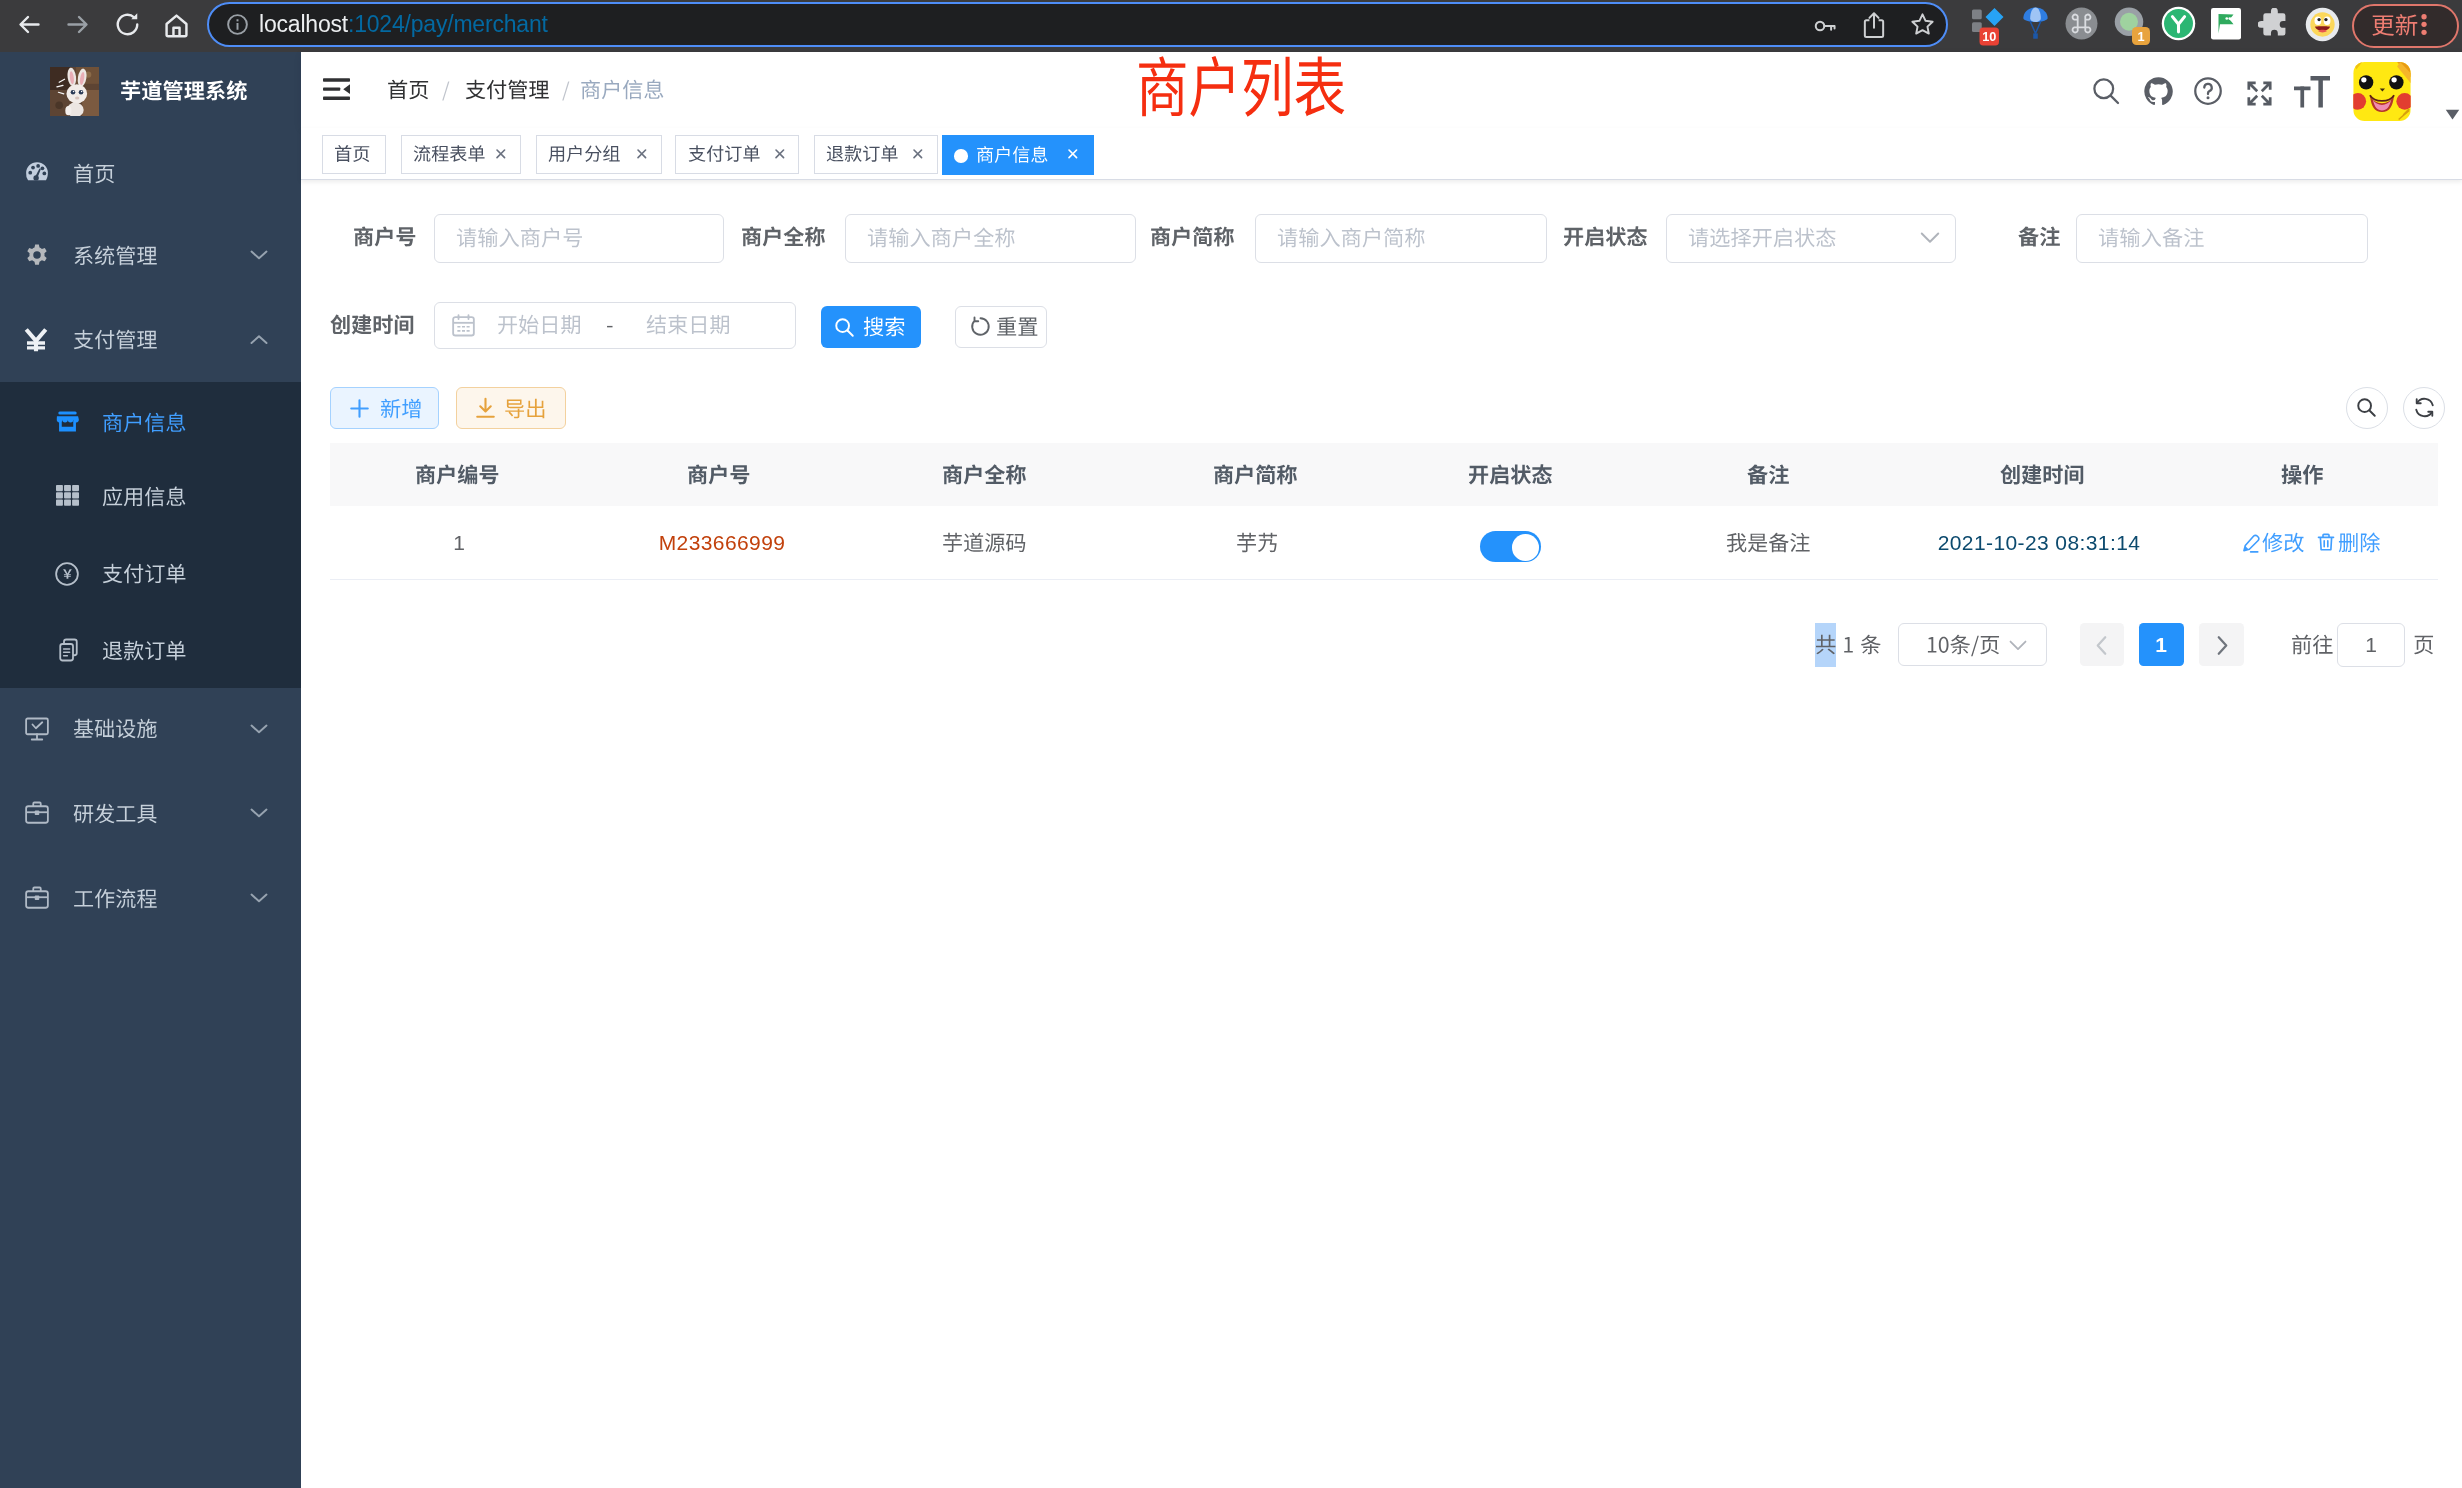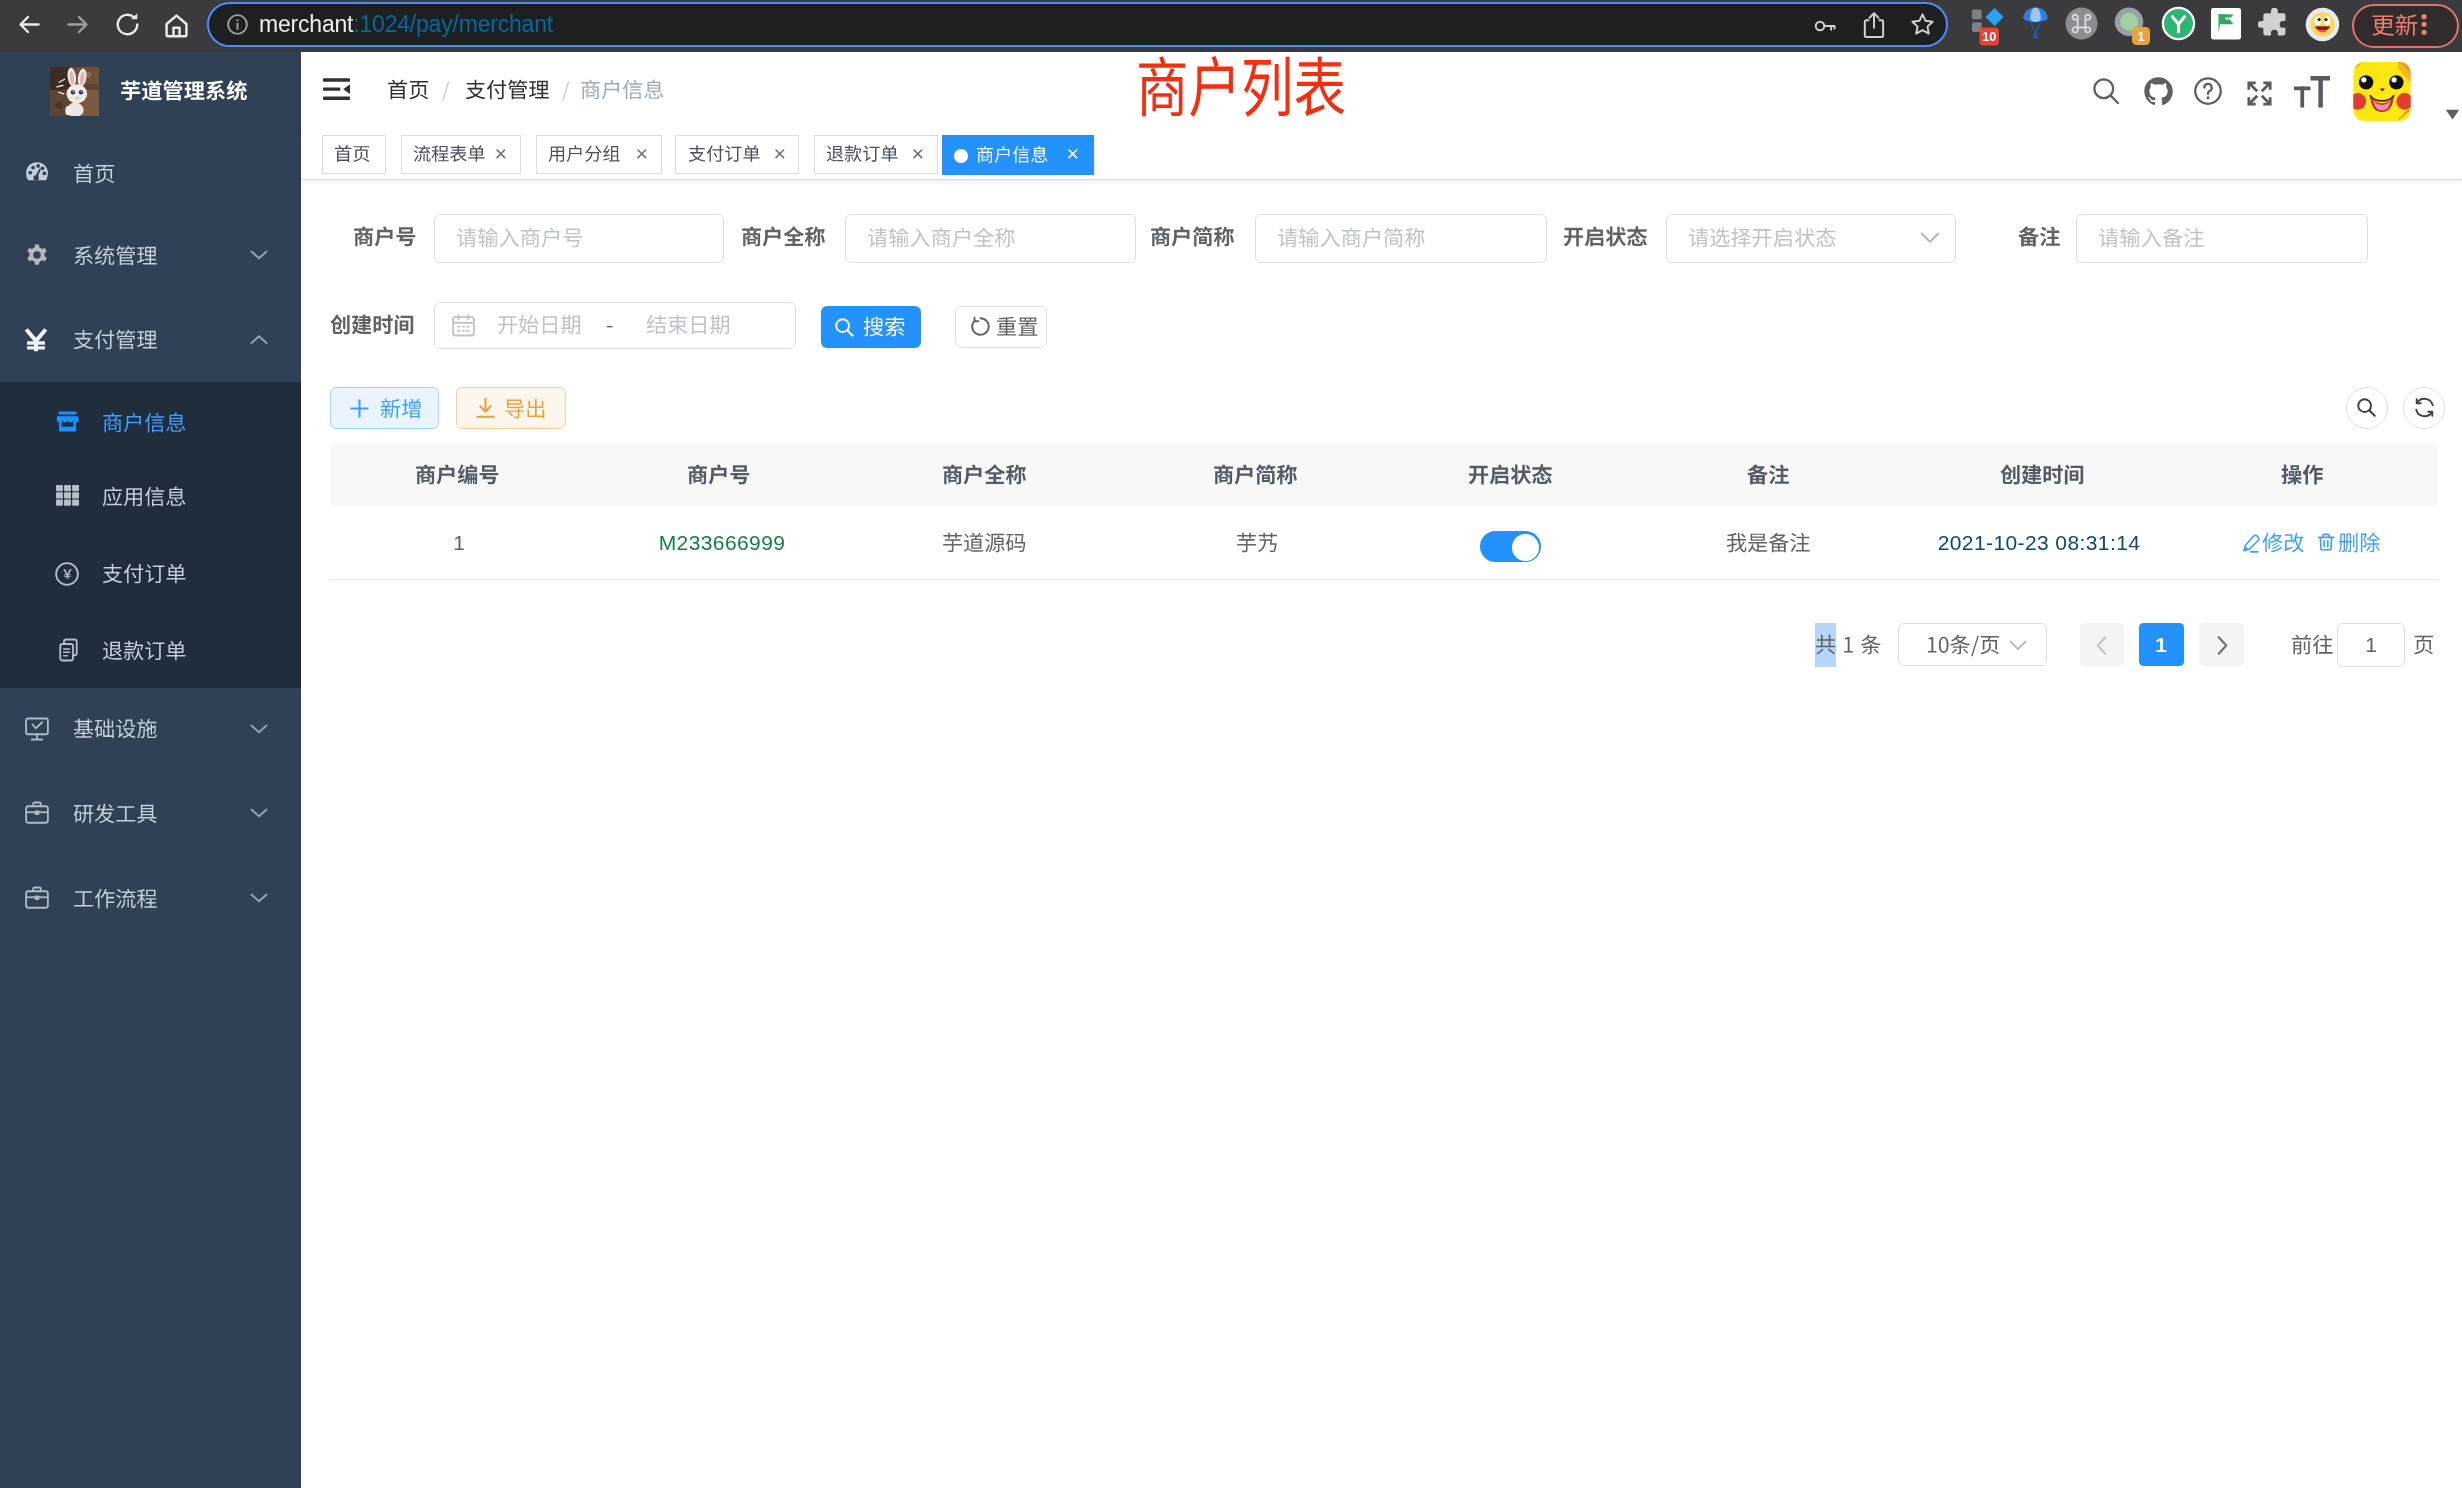--- a/index.html
+++ b/index.html
@@ -18,21 +18,21 @@
 <svg style="position:absolute;left:162px;top:10.6px;" width="29" height="29" viewBox="0 0 38 38">
     <path d="M6 17 19 6l13 11v14a2 2 0 0 1-2 2H8a2 2 0 0 1-2-2z M15 33V22h8v11" stroke="#e8eaed" stroke-width="3.2" fill="none" stroke-linejoin="round"></path>
   </svg>
 <div class="abs" style="left:207px;top:1.5px;width:1741px;height:45px;border-radius:23px;border:2.3px solid #4e8df7;background:#1e1f21"></div>
 <svg style="position:absolute;left:227px;top:14.4px;" width="21" height="21" viewBox="0 0 28 28">
     <circle cx="14" cy="14" r="12.5" stroke="#9aa0a6" stroke-width="2.6" fill="none"></circle>
     <rect x="12.7" y="12" width="2.6" height="9" fill="#9aa0a6"></rect>
     <rect x="12.7" y="7" width="2.6" height="2.8" fill="#9aa0a6"></rect>
   </svg>
 <div class="abs" style="left:259px;top:0;height:49px;display:flex;align-items:center;font-size:23px;letter-spacing:-0.2px">
-    <span style="color:#eceef0">merchant</span>
+    <span style="color:#eceef0">localhost</span>
     <span style="color:#0369a1">:1024/pay/merchant</span>
   </div>
 <svg style="position:absolute;left:1812px;top:13px;" width="26" height="26" viewBox="0 0 34 34">
     <path d="M21 13a6.5 6.5 0 1 0-6.3 8.1L16 20h3v-3h3v-3z" fill="none"></path>
     <circle cx="10.5" cy="17" r="5.6" stroke="#ced0d2" stroke-width="2.6" fill="none"></circle>
     <path d="M16 17h13M25 17v5M29.5 17v3.4" stroke="#ced0d2" stroke-width="2.6" fill="none" stroke-linecap="round"></path>
   </svg>
 <svg style="position:absolute;left:1861px;top:10.6px;" width="26" height="29" viewBox="0 0 34 38">
     <path d="M11 12H7a2 2 0 0 0-2 2v18a2 2 0 0 0 2 2h20a2 2 0 0 0 2-2V14a2 2 0 0 0-2-2h-4" stroke="#ced0d2" stroke-width="2.6" fill="none"></path>
     <path d="M17 22V4M11 9l6-6 6 6" stroke="#ced0d2" stroke-width="2.6" fill="none" stroke-linecap="round" stroke-linejoin="round"></path>
@@ -477,21 +477,21 @@
     <path d="M17.9 -18.6C16.8 -17.6 15.4 -16.8 13.8 -16C12.1 -16.7 10.7 -17.6 9.5 -18.5L9.7 -18.6ZM10.1 -23.9C8.6 -21.6 5.8 -19 1.7 -17.3C2.4 -16.7 3.4 -15.6 3.9 -14.8C5 -15.4 6.1 -16 7.1 -16.7C8 -15.9 9 -15.2 10.1 -14.5C7.1 -13.6 3.8 -12.9 0.5 -12.6C1 -11.8 1.7 -10.4 1.9 -9.5L4.1 -9.8V2.5H7.6V1.7H19.9V2.5H23.5V-9.9H4.9C8.1 -10.6 11.1 -11.4 13.9 -12.6C17.4 -11.2 21.4 -10.3 25.6 -9.8C26 -10.7 26.9 -12.2 27.6 -12.9C24.1 -13.2 20.7 -13.8 17.7 -14.6C20 -16.2 22 -18.1 23.4 -20.4L21.2 -21.7L20.6 -21.5H12.4C12.9 -22.1 13.3 -22.6 13.7 -23.2ZM7.6 -2.9H12.2V-1.1H7.6ZM7.6 -5.5V-7.1H12.2V-5.5ZM19.9 -2.9V-1.1H15.6V-2.9ZM19.9 -5.5H15.6V-7.1H19.9Z M30.5 -21C32.3 -20.1 34.6 -18.8 35.8 -17.9L37.7 -20.6C36.5 -21.5 34.1 -22.7 32.4 -23.5ZM29 -13.2C30.7 -12.3 33.1 -11 34.2 -10.1L36.1 -12.9C34.9 -13.8 32.5 -15 30.8 -15.7ZM29.7 0 32.6 2.3C34.2 -0.4 36 -3.6 37.5 -6.6L35.1 -8.8C33.4 -5.6 31.2 -2.1 29.7 0ZM43.3 -22.9C44.1 -21.5 44.9 -19.8 45.2 -18.6H37.8V-15.4H44.5V-10.4H38.9V-7.2H44.5V-1.5H36.9V1.7H55.2V-1.5H48V-7.2H53.4V-10.4H48V-15.4H54.4V-18.6H45.9L48.6 -19.5C48.2 -20.7 47.2 -22.6 46.4 -23.9Z" fill="#525b66"></path>
   </svg>
 <svg style="position:absolute;left:2000px;top:460px;overflow:visible" width="86" height="29" viewBox="0 -29.68 114.0 38.08">
     <path d="M22.7 -23.2V-1.4C22.7 -0.9 22.4 -0.7 21.9 -0.7C21.3 -0.7 19.4 -0.7 17.6 -0.8C18.1 0.1 18.6 1.5 18.8 2.5C21.4 2.5 23.2 2.4 24.4 1.8C25.6 1.3 26 0.5 26 -1.4V-23.2ZM17.3 -20.6V-4.7H20.5V-20.6ZM5.2 -13.6H5.1C6.7 -15.1 8.1 -16.9 9.3 -18.9C10.8 -17.2 12.4 -15.2 13.6 -13.6ZM8.3 -23.9C6.8 -20.3 3.9 -16.5 0.5 -14.2C1.2 -13.6 2.4 -12.4 2.9 -11.7L3.8 -12.4V-2.1C3.8 1.1 4.8 2 8.1 2C8.8 2 11.8 2 12.6 2C15.5 2 16.3 0.9 16.7 -3.1C15.8 -3.3 14.5 -3.8 13.8 -4.3C13.6 -1.4 13.4 -0.8 12.3 -0.8C11.6 -0.8 9.1 -0.8 8.5 -0.8C7.2 -0.8 7 -1 7 -2.1V-10.7H11.5C11.3 -8.3 11.1 -7.3 10.8 -6.9C10.6 -6.7 10.4 -6.7 10 -6.7C9.6 -6.7 8.8 -6.7 7.9 -6.8C8.3 -6 8.6 -4.8 8.7 -3.9C9.9 -3.9 11 -3.9 11.7 -4C12.5 -4.1 13 -4.4 13.6 -5C14.2 -5.8 14.5 -7.8 14.7 -12.5V-12.6L16.9 -14.6C15.6 -16.5 13 -19.4 10.9 -21.7L11.4 -22.9Z M38.9 -21.7V-19.2H43.6V-17.8H37.4V-15.3H43.6V-13.9H38.7V-11.4H43.6V-10.1H38.6V-7.7H43.6V-6.3H37.5V-3.8H43.6V-1.8H46.8V-3.8H54.2V-6.3H46.8V-7.7H53.3V-10.1H46.8V-11.4H53V-15.3H54.5V-17.8H53V-21.7H46.8V-23.8H43.6V-21.7ZM46.8 -15.3H50V-13.9H46.8ZM46.8 -17.8V-19.2H50V-17.8ZM30.5 -10.1C30.5 -10.4 31.4 -11 32.1 -11.3H34.5C34.2 -9.5 33.9 -7.9 33.4 -6.4C32.9 -7.4 32.4 -8.5 32 -9.7L29.6 -8.9C30.2 -6.7 31.1 -4.8 32.1 -3.4C31.2 -1.8 30 -0.6 28.7 0.3C29.4 0.7 30.6 1.9 31.1 2.5C32.3 1.6 33.3 0.4 34.2 -1C37.2 1.4 41 2 45.7 2H54C54.2 1.1 54.7 -0.4 55.2 -1.1C53.2 -1 47.4 -1 45.8 -1C41.7 -1.1 38.2 -1.5 35.6 -3.7C36.7 -6.4 37.4 -9.8 37.8 -13.9L35.9 -14.3L35.3 -14.3H34.4C35.6 -16.4 36.8 -18.8 37.9 -21.3L35.9 -22.7L34.9 -22.3H29.6V-19.3H33.7C32.7 -17.1 31.6 -15.2 31.2 -14.5C30.6 -13.6 29.8 -12.8 29.2 -12.7C29.7 -12 30.3 -10.7 30.5 -10.1Z M68.9 -12C70.2 -9.9 72 -7.2 72.8 -5.5L75.8 -7.3C74.9 -8.9 73 -11.5 71.6 -13.4ZM64.4 -10.8V-5.7H61V-10.8ZM64.4 -13.7H61V-18.6H64.4ZM57.8 -21.6V-0.4H61V-2.7H67.5V-21.6ZM76.9 -23.6V-18.6H68.5V-15.3H76.9V-2C76.9 -1.4 76.7 -1.2 76.1 -1.2C75.5 -1.2 73.4 -1.2 71.4 -1.3C71.9 -0.4 72.5 1.1 72.6 2.1C75.4 2.1 77.4 2 78.6 1.5C79.9 1 80.3 0.1 80.3 -2V-15.3H83.2V-18.6H80.3V-23.6Z M86 -17.1V2.5H89.5V-17.1ZM86.4 -22C87.7 -20.6 89.1 -18.8 89.7 -17.6L92.5 -19.4C91.9 -20.6 90.3 -22.4 89 -23.6ZM95.3 -7.9H100.7V-5.2H95.3ZM95.3 -13.2H100.7V-10.6H95.3ZM92.3 -15.9V-2.5H103.9V-15.9ZM93.5 -22.4V-19.3H106.8V-1.1C106.8 -0.8 106.7 -0.6 106.3 -0.6C106 -0.6 104.9 -0.6 104.1 -0.7C104.5 0.1 104.9 1.5 105 2.3C106.8 2.3 108.1 2.3 109.1 1.8C110 1.2 110.3 0.4 110.3 -1.1V-22.4Z" fill="#525b66"></path>
   </svg>
 <svg style="position:absolute;left:2281px;top:460px;overflow:visible" width="44" height="29" viewBox="0 -29.68 58.0 38.08">
     <path d="M15.6 -20.4H20.7V-18.6H15.6ZM12.7 -22.7V-16.2H23.7V-22.7ZM12.7 -13H15V-10.9H12.7ZM21.3 -13H23.7V-10.9H21.3ZM3.8 -23.8V-18.5H1.1V-15.4H3.8V-10.4L0.7 -9.5L1.5 -6.2L3.8 -7V-1.2C3.8 -0.9 3.7 -0.8 3.4 -0.8C3.1 -0.8 2.4 -0.8 1.6 -0.8C2 0.1 2.4 1.4 2.4 2.2C4 2.2 5.1 2.1 5.9 1.6C6.7 1.1 6.9 0.3 6.9 -1.2V-8.1L9.5 -9L9 -12L6.9 -11.3V-15.4H9.3V-18.5H6.9V-23.8ZM9.8 -6.9V-4.2H15C13.1 -2.6 10.4 -1.2 7.7 -0.5C8.4 0.1 9.3 1.3 9.8 2.1C12.3 1.3 14.7 -0.2 16.6 -1.9V2.5H19.8V-2C21.3 -0.4 23.3 1 25.3 1.9C25.8 1.1 26.7 -0.1 27.4 -0.7C25.1 -1.4 22.8 -2.7 21.2 -4.2H26.9V-6.9H19.8V-8.6H26.4V-15.3H18.7V-8.7H17.6V-15.3H10.2V-8.6H16.6V-6.9Z M42.4 -23.5C41.2 -19.5 38.9 -15.4 36.5 -12.9C37.2 -12.4 38.5 -11.2 39 -10.6C40.3 -12 41.6 -13.9 42.7 -16H43.8V2.5H47.2V-3.7H54.9V-6.9H47.2V-10H54.5V-13.1H47.2V-16H55.2V-19.2H44.3C44.8 -20.4 45.3 -21.5 45.7 -22.7ZM35 -23.7C33.6 -19.7 31.2 -15.7 28.6 -13.2C29.2 -12.3 30.2 -10.4 30.5 -9.6C31.1 -10.2 31.6 -10.9 32.2 -11.6V2.5H35.6V-16.8C36.6 -18.7 37.5 -20.7 38.3 -22.7Z" fill="#525b66"></path>
   </svg>
 <div class="abs" style="left:330px;top:506px;width:2108px;height:74px;background:#fff;border-bottom:1.5px solid #ebeef5"></div>
 <div class="abs" style="left:459px;top:543px;transform:translate(-50%,-50%);font-size:21px;color:#606266">1</div>
-<div class="abs" style="left:722px;top:543px;transform:translate(-50%,-50%);font-size:21px;color:#15803d;letter-spacing:0.4px">M233666999</div>
+<div class="abs" style="left:722px;top:543px;transform:translate(-50%,-50%);font-size:21px;color:#c2410c;letter-spacing:0.4px">M233666999</div>
 <svg style="position:absolute;left:942px;top:528px;overflow:visible" width="86" height="29" viewBox="0 -29.68 114.0 38.08">
     <path d="M17.6 -23.5V-20.6H10.3V-23.5H8.2V-20.6H1.8V-18.7H8.2V-16H10.3V-18.7H17.6V-16H19.7V-18.7H26.2V-20.6H19.7V-23.5ZM1.6 -8.8V-6.8H13.1V-0.6C13.1 -0.1 12.9 0.1 12.3 0.1C11.8 0.1 9.8 0.1 7.7 0C8.1 0.6 8.4 1.5 8.5 2.1C11.1 2.1 12.9 2.1 13.8 1.8C14.8 1.4 15.2 0.8 15.2 -0.5V-6.8H26.4V-8.8H15.2V-13.1H24.4V-15.1H3.8V-13.1H13.1V-8.8Z M29.8 -21.4C31.3 -20 33 -18 33.8 -16.7L35.5 -17.9C34.7 -19.2 32.9 -21.1 31.4 -22.4ZM40.7 -10.3H50.1V-8H40.7ZM40.7 -6.5H50.1V-4.1H40.7ZM40.7 -14.1H50.1V-11.8H40.7ZM38.8 -15.7V-2.5H52.2V-15.7H45.5C45.8 -16.4 46.1 -17.2 46.5 -18.1H54.5V-19.8H49.3C50 -20.7 50.7 -21.9 51.3 -22.9L49.3 -23.5C48.8 -22.4 47.9 -20.9 47.2 -19.8H41.9L43.4 -20.5C43 -21.4 42.1 -22.7 41.3 -23.6L39.6 -22.9C40.3 -22 41.1 -20.7 41.5 -19.8H36.7V-18.1H44.1C44 -17.3 43.7 -16.4 43.5 -15.7ZM35.3 -13.5H29.4V-11.6H33.3V-2.9C32.1 -2.4 30.6 -1.2 29.2 0.2L30.5 1.9C31.9 0.2 33.3 -1.3 34.4 -1.3C35 -1.3 35.9 -0.5 37.1 0.2C39 1.3 41.4 1.6 44.7 1.6C47.4 1.6 52.3 1.4 54.3 1.3C54.4 0.7 54.7 -0.3 54.9 -0.8C52.2 -0.5 48 -0.3 44.8 -0.3C41.7 -0.3 39.3 -0.5 37.5 -1.5C36.5 -2 35.9 -2.5 35.3 -2.8Z M71 -11.4H79.6V-8.9H71ZM71 -15.4H79.6V-13H71ZM70.1 -5.7C69.3 -3.9 68.1 -1.9 66.8 -0.5C67.3 -0.3 68.1 0.3 68.5 0.6C69.7 -0.9 71.1 -3.2 72 -5.2ZM78.1 -5.3C79.2 -3.5 80.5 -1.1 81.1 0.3L83.1 -0.6C82.4 -1.9 81 -4.3 79.9 -6ZM58.4 -21.8C60 -20.8 62.1 -19.4 63.1 -18.5L64.4 -20.2C63.3 -21 61.2 -22.3 59.7 -23.2ZM57.1 -14.2C58.6 -13.3 60.7 -12 61.8 -11.2L63 -12.9C61.9 -13.7 59.8 -14.9 58.3 -15.7ZM57.7 0.7 59.5 1.8C60.9 -0.8 62.4 -4.3 63.6 -7.2L61.9 -8.4C60.6 -5.2 58.9 -1.5 57.7 0.7ZM65.5 -22.1V-14.5C65.5 -9.9 65.2 -3.5 62 1C62.5 1.2 63.4 1.8 63.7 2.1C67.1 -2.6 67.5 -9.6 67.5 -14.5V-20.2H82.6V-22.1ZM74.2 -19.9C74 -19 73.7 -17.9 73.4 -17H69.1V-7.3H74.2V0C74.2 0.3 74.1 0.4 73.7 0.4C73.4 0.4 72.1 0.4 70.8 0.4C71.1 1 71.3 1.7 71.4 2.2C73.2 2.2 74.5 2.2 75.2 1.9C76 1.6 76.2 1.1 76.2 0.1V-7.3H81.6V-17H75.4C75.8 -17.7 76.2 -18.6 76.5 -19.4Z M95.5 -5.7V-3.8H106.2V-5.7ZM97.7 -18.2C97.6 -15.4 97.2 -11.7 96.8 -9.4H97.4L108.2 -9.4C107.6 -3.3 107 -0.8 106.3 -0.1C106 0.2 105.7 0.3 105.2 0.3C104.7 0.3 103.5 0.3 102.1 0.1C102.5 0.6 102.6 1.5 102.7 2C104 2.1 105.3 2.1 106.1 2.1C106.9 2 107.4 1.8 108 1.2C109 0.2 109.6 -2.7 110.3 -10.3C110.3 -10.6 110.3 -11.2 110.3 -11.2H106.8C107.3 -14.7 107.7 -18.9 108 -21.8L106.5 -22L106.1 -21.9H96.4V-19.9H105.8C105.6 -17.5 105.2 -14.1 104.9 -11.2H99C99.3 -13.3 99.6 -15.9 99.7 -18.1ZM85.4 -22V-20.1H88.8C88.1 -15.8 86.8 -11.8 84.8 -9.2C85.1 -8.6 85.6 -7.4 85.8 -6.9C86.3 -7.6 86.8 -8.4 87.2 -9.2V1H89.1V-1.3H94.2V-13.4H89.1C89.8 -15.5 90.4 -17.8 90.9 -20.1H95V-22ZM89.1 -11.5H92.4V-3.2H89.1Z" fill="#606266"></path>
   </svg>
 <svg style="position:absolute;left:1236px;top:528px;overflow:visible" width="44" height="29" viewBox="0 -29.68 58.0 38.08">
     <path d="M17.6 -23.5V-20.6H10.3V-23.5H8.2V-20.6H1.8V-18.7H8.2V-16H10.3V-18.7H17.6V-16H19.7V-18.7H26.2V-20.6H19.7V-23.5ZM1.6 -8.8V-6.8H13.1V-0.6C13.1 -0.1 12.9 0.1 12.3 0.1C11.8 0.1 9.8 0.1 7.7 0C8.1 0.6 8.4 1.5 8.5 2.1C11.1 2.1 12.9 2.1 13.8 1.8C14.8 1.4 15.2 0.8 15.2 -0.5V-6.8H26.4V-8.8H15.2V-13.1H24.4V-15.1H3.8V-13.1H13.1V-8.8Z M45.8 -23.5V-20.9H38.1V-23.5H36.1V-20.9H30V-19H36.1V-16.3H38.1V-19H45.8V-16.3H47.9V-19H54V-20.9H47.9V-23.5ZM31 -15V-13H37.3C36.8 -7.6 35.6 -2.3 28.9 0.3C29.4 0.7 30 1.5 30.2 2C37.4 -1 38.9 -6.8 39.5 -13H45.5C45.2 -11.2 44.8 -9.2 44.4 -7.8H51.2C50.7 -2.9 50.2 -0.9 49.5 -0.2C49.2 0 48.9 0.1 48.3 0.1C47.7 0.1 46 0.1 44.3 -0.1C44.7 0.5 45 1.3 45 2C46.6 2.1 48.2 2.1 49.1 2C50 2 50.6 1.8 51.2 1.2C52.2 0.2 52.8 -2.4 53.4 -8.8C53.5 -9.1 53.5 -9.8 53.5 -9.8H46.9C47.2 -11.4 47.6 -13.3 47.9 -15Z" fill="#606266"></path>
   </svg>
 <div class="abs" style="left:1480px;top:531px;width:61px;height:31px;border-radius:16px;background:#2492fc"></div>
 <div class="abs" style="left:1512px;top:534px;width:26.5px;height:26.5px;border-radius:50%;background:#fff"></div>
 <svg style="position:absolute;left:1726px;top:528px;overflow:visible" width="86" height="29" viewBox="0 -29.68 114.0 38.08">
     <path d="M19.7 -21.7C21.3 -20.2 23.2 -18.2 24.1 -16.9L25.8 -18.1C24.9 -19.4 22.9 -21.4 21.3 -22.8ZM23.3 -12C22.3 -10.2 21.1 -8.4 19.6 -6.8C19.1 -8.7 18.7 -10.9 18.5 -13.2H26.5V-15.2H18.2C18 -17.8 17.9 -20.5 17.9 -23.3H15.7C15.7 -20.5 15.8 -17.8 16.1 -15.2H9.7V-20.2C11.4 -20.5 13 -20.9 14.4 -21.4L12.9 -23.2C10.2 -22.2 5.7 -21.2 1.7 -20.6C2 -20.1 2.3 -19.4 2.4 -18.9C4 -19.1 5.8 -19.4 7.6 -19.7V-15.2H1.6V-13.2H7.6V-8.3L1.1 -7L1.8 -4.9L7.6 -6.2V-0.5C7.6 0 7.4 0.1 6.9 0.2C6.4 0.2 4.8 0.2 3 0.1C3.3 0.7 3.6 1.7 3.7 2.3C6 2.3 7.6 2.2 8.4 1.9C9.4 1.5 9.7 0.9 9.7 -0.5V-6.7L14.8 -7.9L14.7 -9.8L9.7 -8.7V-13.2H16.3C16.6 -10.2 17.2 -7.4 17.8 -5C15.8 -3.2 13.6 -1.6 11.2 -0.5C11.7 -0 12.3 0.7 12.6 1.2C14.7 0.1 16.7 -1.3 18.6 -2.9C19.8 0.3 21.6 2.3 23.8 2.3C25.9 2.3 26.7 1 27 -3.7C26.5 -3.9 25.7 -4.4 25.3 -4.8C25.1 -1.2 24.8 0.2 24 0.2C22.6 0.2 21.3 -1.6 20.3 -4.6C22.2 -6.6 23.9 -8.8 25.1 -11.2Z M34.6 -17H49.2V-14.7H34.6ZM34.6 -20.8H49.2V-18.5H34.6ZM32.6 -22.4V-13.1H51.3V-22.4ZM34.5 -8.4C33.7 -4.3 31.9 -1.1 29 0.8C29.5 1.1 30.3 1.9 30.6 2.3C32.4 1 33.9 -0.8 34.9 -3.1C37.2 0.8 40.9 1.7 46.5 1.7H54.2C54.3 1.1 54.6 0.2 55 -0.3C53.5 -0.3 47.7 -0.3 46.6 -0.3C45.4 -0.3 44.3 -0.3 43.3 -0.4V-4.3H52.6V-6.2H43.3V-9.3H54.4V-11.2H29.7V-9.3H41.2V-0.8C38.8 -1.4 37 -2.7 35.9 -5.3C36.1 -6.2 36.4 -7.1 36.6 -8.1Z M75.2 -19.3C73.8 -17.8 72 -16.6 69.9 -15.5C68 -16.5 66.4 -17.6 65.2 -19L65.5 -19.3ZM66.3 -23.6C64.9 -21.2 62.2 -18.4 58.1 -16.5C58.6 -16.1 59.2 -15.4 59.6 -14.9C61.2 -15.7 62.5 -16.7 63.7 -17.6C64.9 -16.5 66.2 -15.4 67.8 -14.5C64.3 -13.1 60.5 -12.1 56.8 -11.6C57.2 -11.1 57.6 -10.2 57.8 -9.6C61.9 -10.3 66.2 -11.5 70 -13.4C73.5 -11.7 77.6 -10.6 81.9 -10C82.2 -10.6 82.8 -11.5 83.2 -12C79.3 -12.4 75.4 -13.2 72.2 -14.5C74.8 -16.1 77.1 -18 78.6 -20.4L77.3 -21.2L76.9 -21.1H67.2C67.7 -21.8 68.2 -22.5 68.6 -23.2ZM62.9 -3.6H68.9V-0.5H62.9ZM62.9 -5.3V-8.1H68.9V-5.3ZM76.9 -3.6V-0.5H71V-3.6ZM76.9 -5.3H71V-8.1H76.9ZM60.8 -10V2.2H62.9V1.3H76.9V2.2H79.2V-10Z M86.6 -21.7C88.5 -20.8 90.8 -19.5 92 -18.5L93.2 -20.3C92 -21.1 89.6 -22.4 87.8 -23.2ZM85.2 -13.9C86.9 -13.1 89.2 -11.8 90.4 -10.9L91.5 -12.6C90.4 -13.5 88 -14.7 86.3 -15.5ZM86 0.5 87.8 1.9C89.4 -0.7 91.4 -4.2 92.8 -7.1L91.3 -8.5C89.7 -5.3 87.5 -1.7 86 0.5ZM99.3 -22.9C100.3 -21.5 101.3 -19.5 101.7 -18.3L103.7 -19.1C103.3 -20.3 102.2 -22.2 101.2 -23.6ZM93.4 -18.2V-16.2H100.7V-9.9H94.4V-7.9H100.7V-0.6H92.5V1.4H110.9V-0.6H102.9V-7.9H109.3V-9.9H102.9V-16.2H110.3V-18.2Z" fill="#606266"></path>

